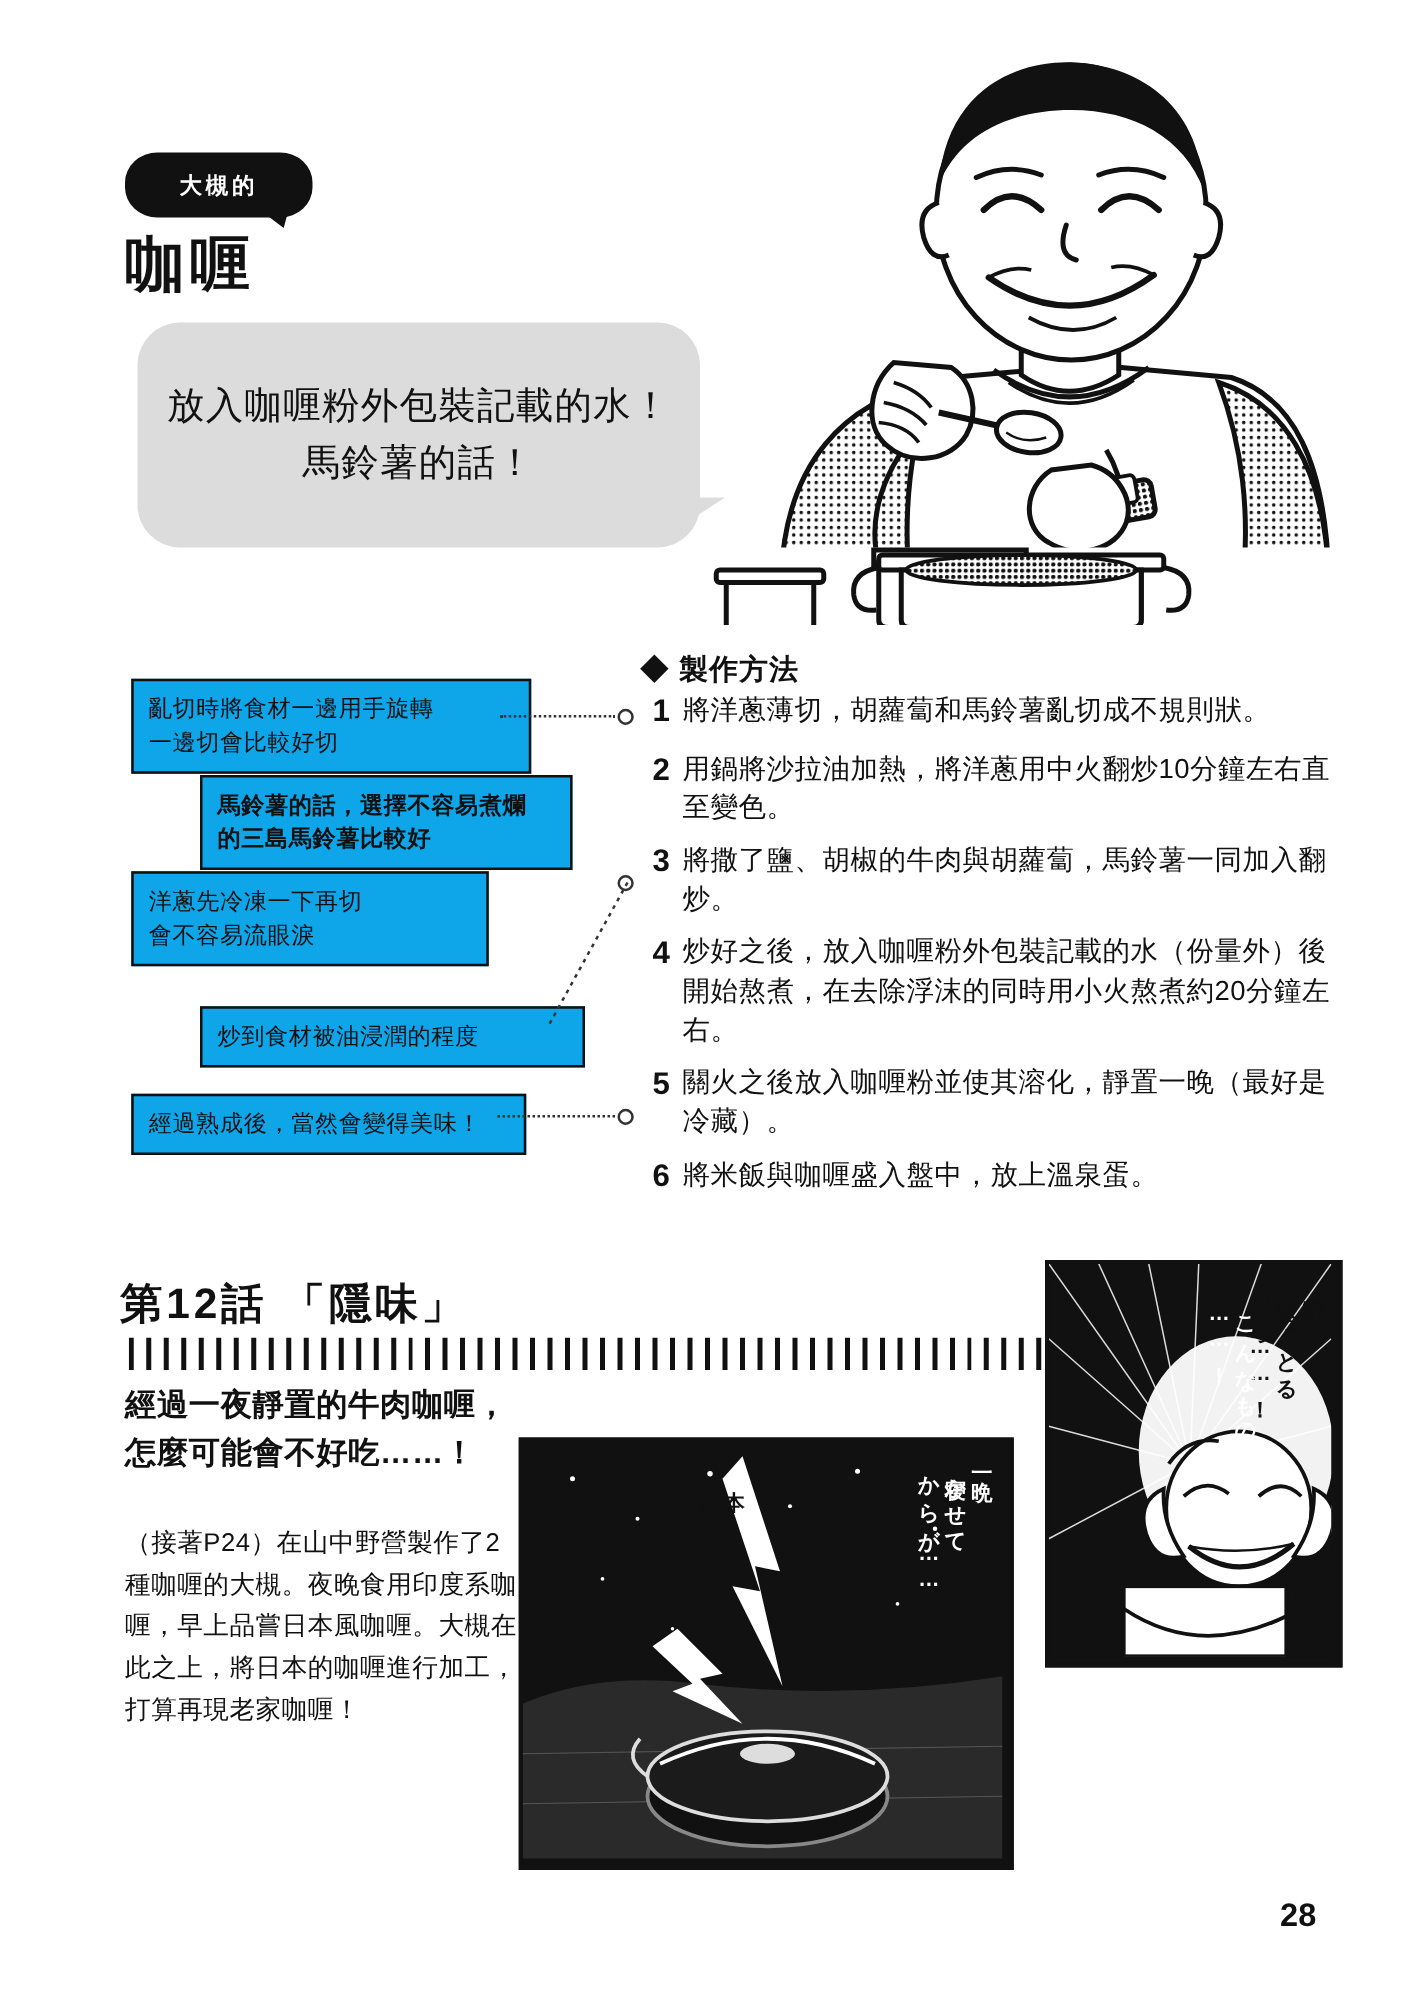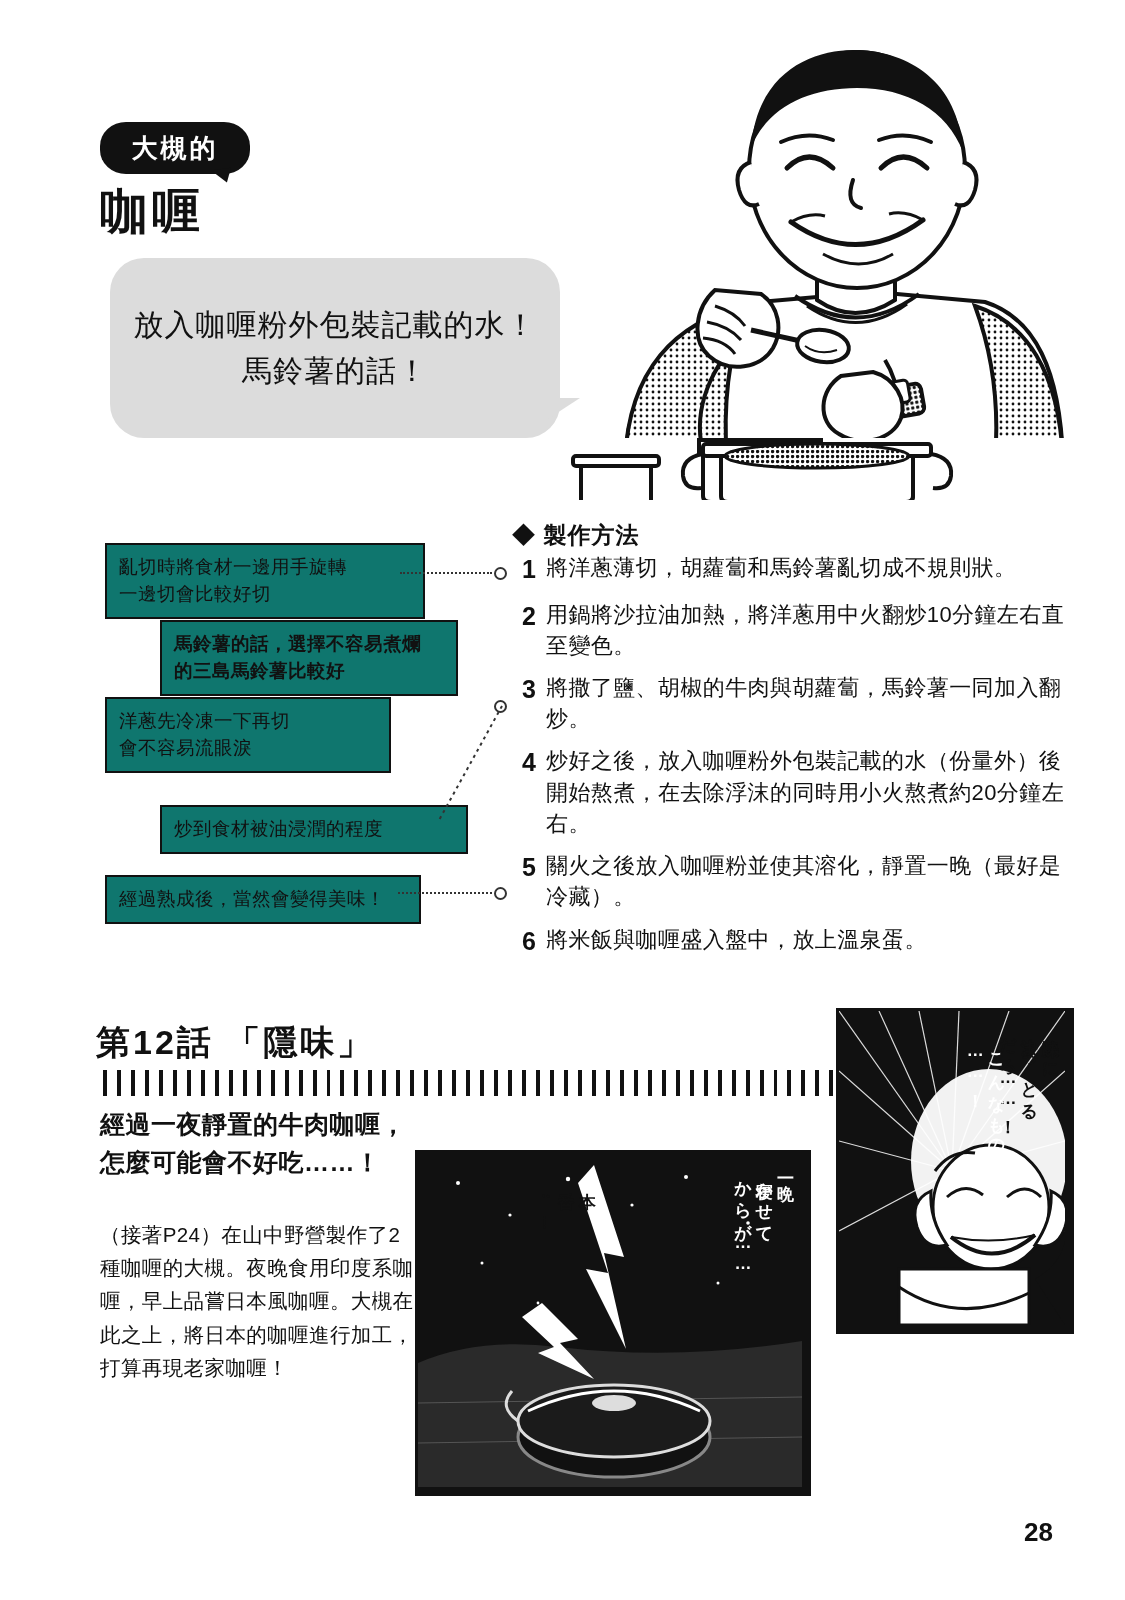--- a/index.html
+++ b/index.html
@@ -17,21 +17,21 @@
   .headline {
     position:absolute; left:105px; top:80px;
     font-size:23px; font-weight:bold; letter-spacing:1px;
   }
   .badge {
     position:absolute; left:100px; top:122px;
     width:150px; height:52px;
     background:#111; color:#fff;
     border-radius:26px / 24px;
     display:flex; align-items:center; justify-content:center;
-    font-size:26px; font-weight:bold; letter-spacing:3px;
+    font-size:18px; font-weight:bold; letter-spacing:3px;
   }
   .badge::after {
     content:""; position:absolute; right:18px; bottom:-9px;
     border-left:14px solid transparent;
     border-right:6px solid transparent;
     border-top:14px solid #111;
     transform:rotate(-8deg);
   }
   .big-title {
     position:absolute; left:100px; top:180px;
@@ -57,21 +57,21 @@
     border-right:40px solid transparent;
   }
 
   
   .art-man { position:absolute; left:555px; top:30px; width:520px; height:470px; }
 
   
   .note {
     position:absolute;
     border:2px solid #111;
-    background:#0f766e;
+    background:#0ea5e9;
     font-size:18.5px;
     line-height:1.45;
     padding:9px 12px;
     letter-spacing:0.5px;
   }
   .dotline {
     position:absolute;
     border-top:2px dotted #333;
     height:0;
   }

